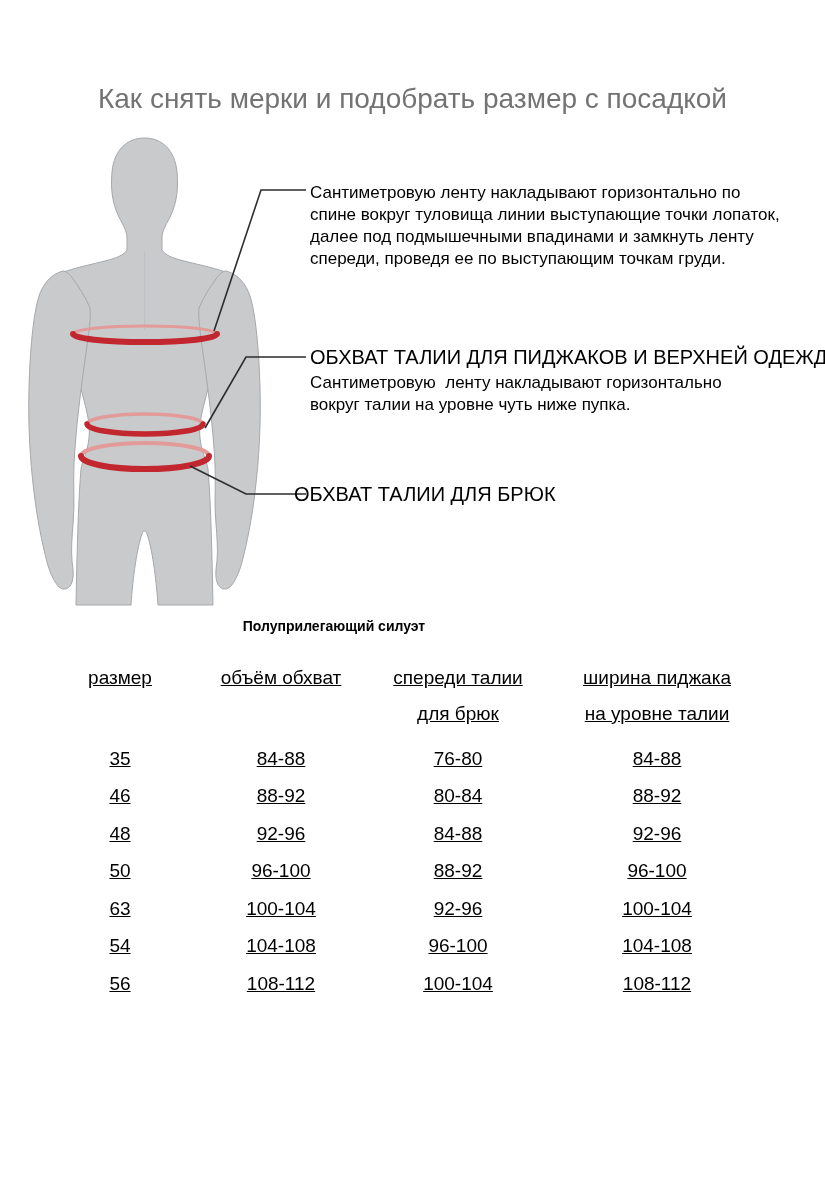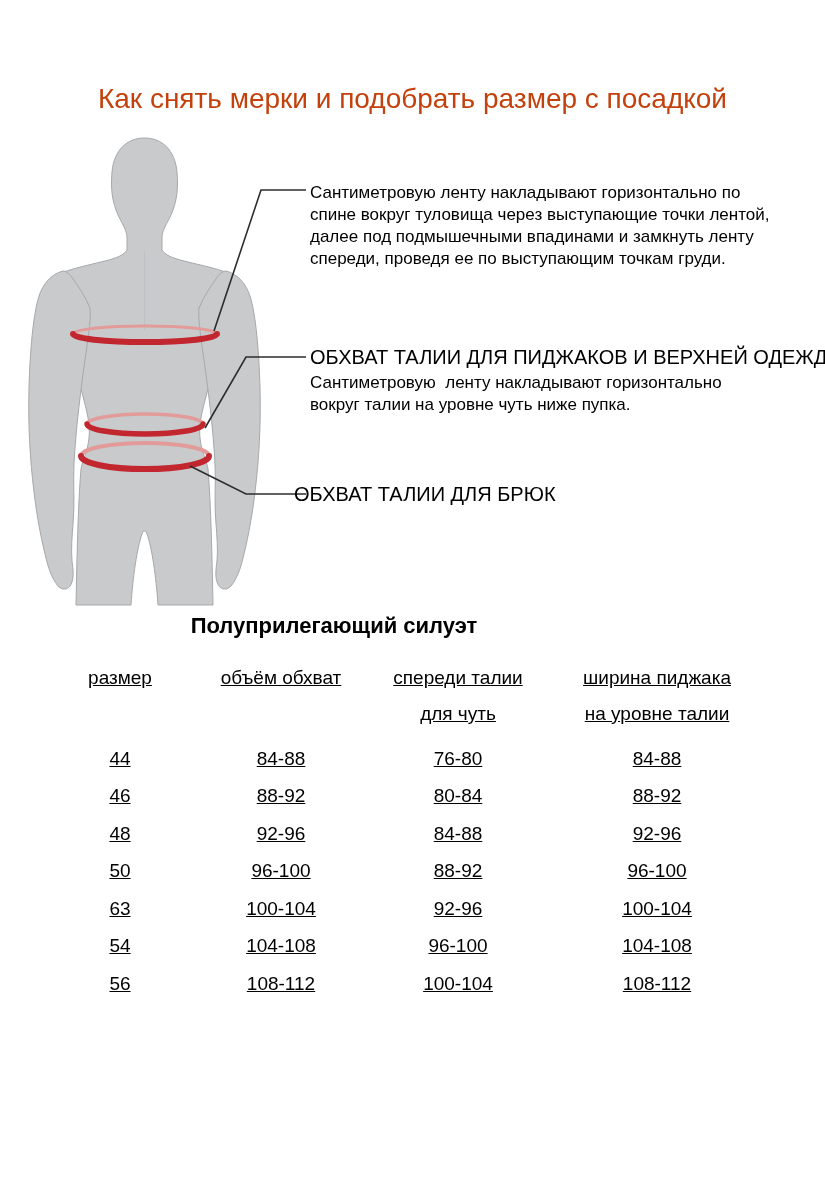--- a/index.html
+++ b/index.html
@@ -8,38 +8,38 @@
     background:#ffffff;
     font-family:"Liberation Sans", sans-serif;
     color:#000;
     position:relative;
     overflow:hidden;
   }
   .page-title{
     position:absolute;top:83px;left:0;width:825px;
     text-align:center;
     font-size:28px;font-weight:400;letter-spacing:0;
-    color:#c2410c;
+    color:#737373;
   }
   .figure-svg{position:absolute;left:0;top:120px;}
   .annotation{position:absolute;}
   .annotation-heading{
     font-size:20px;font-weight:400;color:#000;line-height:24px;white-space:nowrap;
   }
   .annotation-body{
     font-size:17px;font-weight:400;color:#000;line-height:22px;
     white-space:pre-wrap;margin-top:3px;
   }
   .ann-1{left:310px;top:178px;}
   .ann-2{left:310px;top:345px;}
   .ann-3{left:294px;top:482px;}
   .ann-1 .annotation-body{margin-top:4px;}
   .table-title{
     position:absolute;top:613px;left:0;width:668px;
-    text-align:center;font-size:22px;font-weight:700;line-height:26px;
+    text-align:center;font-size:14px;font-weight:700;line-height:26px;
   }
   .size-table{
     position:absolute;left:60px;top:660px;width:720px;
   }
   .tbl-row{
     display:grid;
     grid-template-columns:120px 202px 152px 246px;
     align-items:center;
     text-decoration:underline;
   }
@@ -129,21 +129,21 @@
   <ellipse cx="145" cy="456" rx="64" ry="13" fill="none" stroke="#e29b98" stroke-width="4"></ellipse>
   <path fill="none" stroke="#c2262e" stroke-width="6" stroke-linecap="round" d="M 81 456 A 64 13 0 0 0 209 456"></path>
 
   <path fill="none" stroke-width="1.6" d="M 214 331 L 261 190 L 306 190" stroke="#2d2d2d"></path>
   <path fill="none" stroke="#2d2d2d" stroke-width="1.6" d="M 205 428 L 246 357 L 306 357"></path>
   <path fill="none" stroke="#2d2d2d" stroke-width="1.6" d="M 190 466 L 246 494 L 306 494"></path>
 </svg>
 
 <div class="annotation ann-1">
   <div class="annotation-body">Сантиметровую ленту накладывают горизонтально по
-спине вокруг туловища через выступающие точки лентой,
+спине вокруг туловища линии выступающие точки лопаток,
 далее под подмышечными впадинами и замкнуть ленту
 спереди, проведя ее по выступающим точкам груди.</div>
 </div>
 
 <div class="annotation ann-2">
   <div class="annotation-heading">ОБХВАТ ТАЛИИ ДЛЯ ПИДЖАКОВ И ВЕРХНЕЙ ОДЕЖДЫ</div>
   <div class="annotation-body">Сантиметровую  ленту накладывают горизонтально
 вокруг талии на уровне чуть ниже пупка.</div>
 </div>
 
@@ -156,27 +156,27 @@
 <div class="size-table">
   <div class="tbl-row hdr-row">
     <div class="tbl-cell">размер</div>
     <div class="tbl-cell">объём обхват</div>
     <div class="tbl-cell">спереди талии</div>
     <div class="tbl-cell">ширина пиджака</div>
   </div>
   <div class="tbl-row hdr-row">
     <div class="tbl-cell"></div>
     <div class="tbl-cell"></div>
-    <div class="tbl-cell">для чуть</div>
+    <div class="tbl-cell">для брюк</div>
     <div class="tbl-cell">на уровне талии</div>
   </div>
 
   <div class="data-rows">
     <div class="tbl-row data-row">
-      <div class="tbl-cell">44</div>
+      <div class="tbl-cell">35</div>
       <div class="tbl-cell">84-88</div>
       <div class="tbl-cell">76-80</div>
       <div class="tbl-cell">84-88</div>
     </div>
     <div class="tbl-row data-row">
       <div class="tbl-cell">46</div>
       <div class="tbl-cell">88-92</div>
       <div class="tbl-cell">80-84</div>
       <div class="tbl-cell">88-92</div>
     </div>

